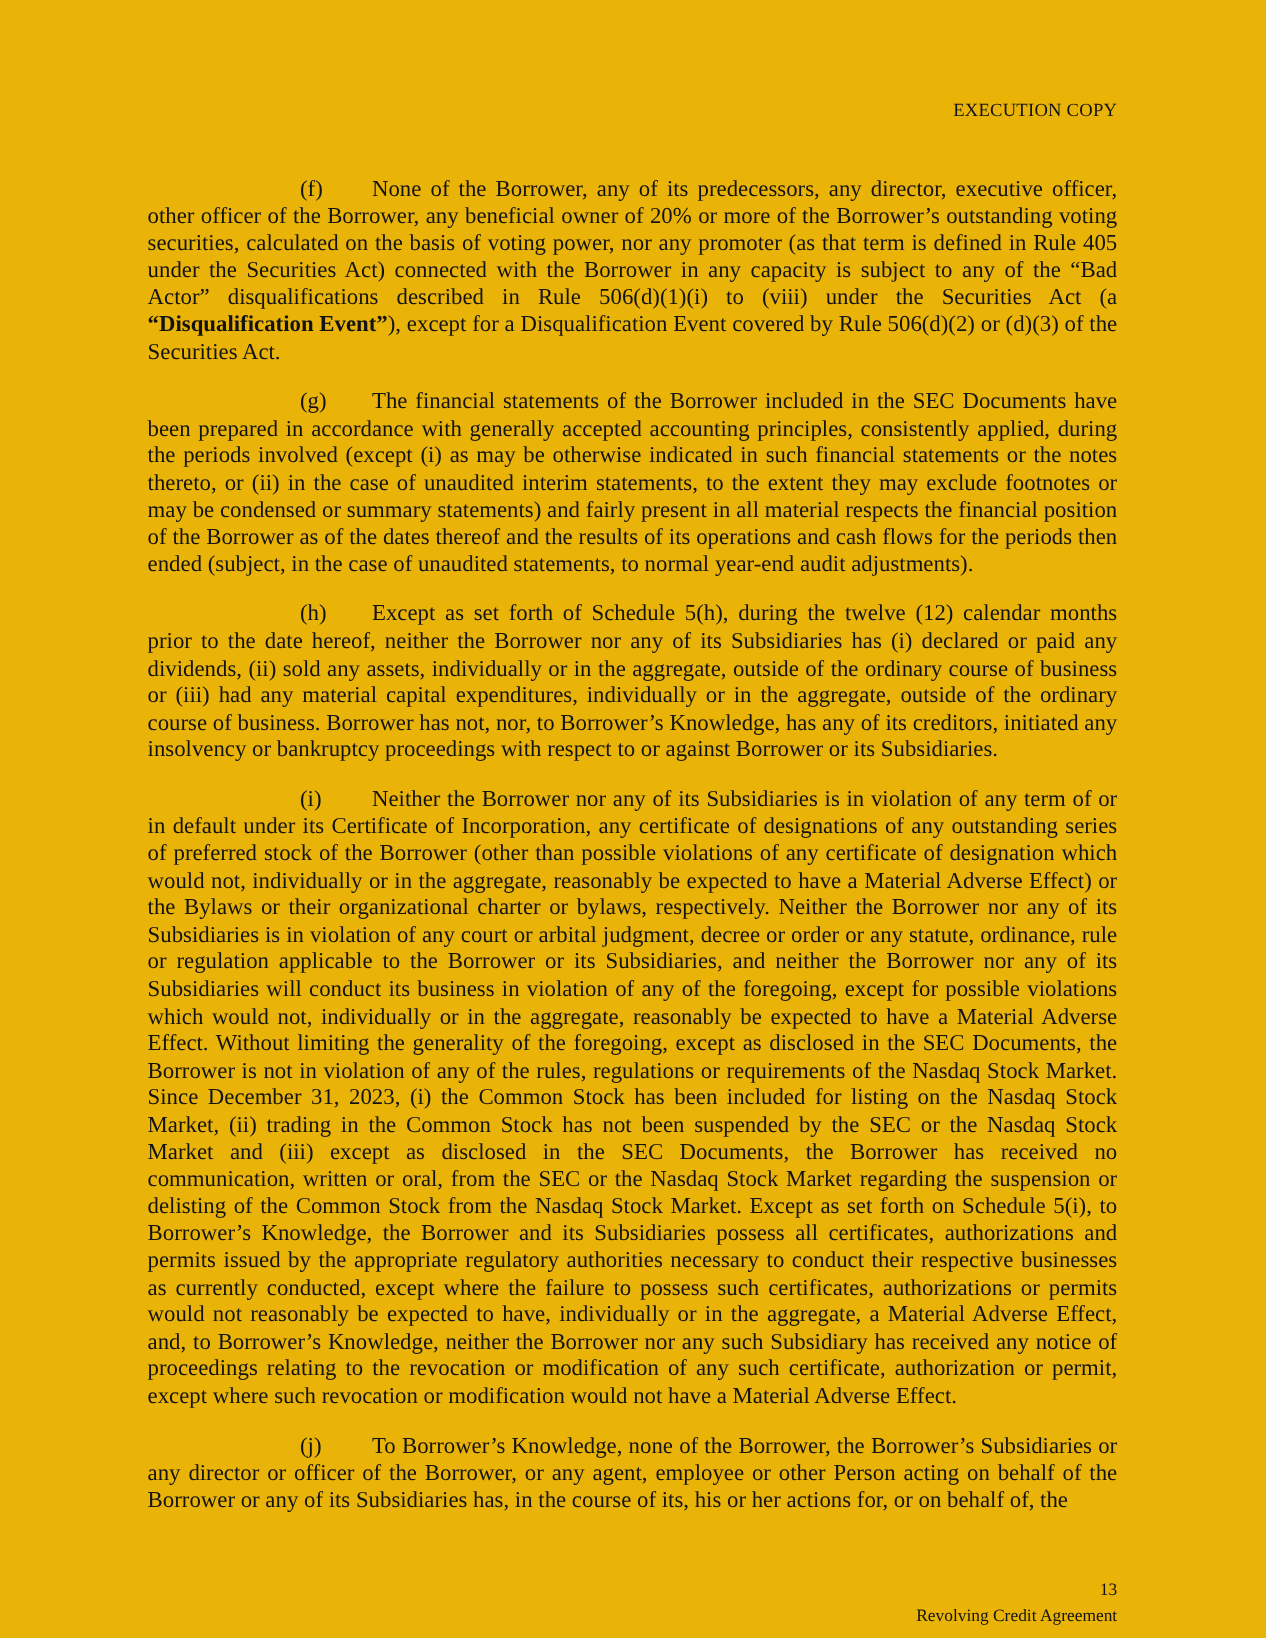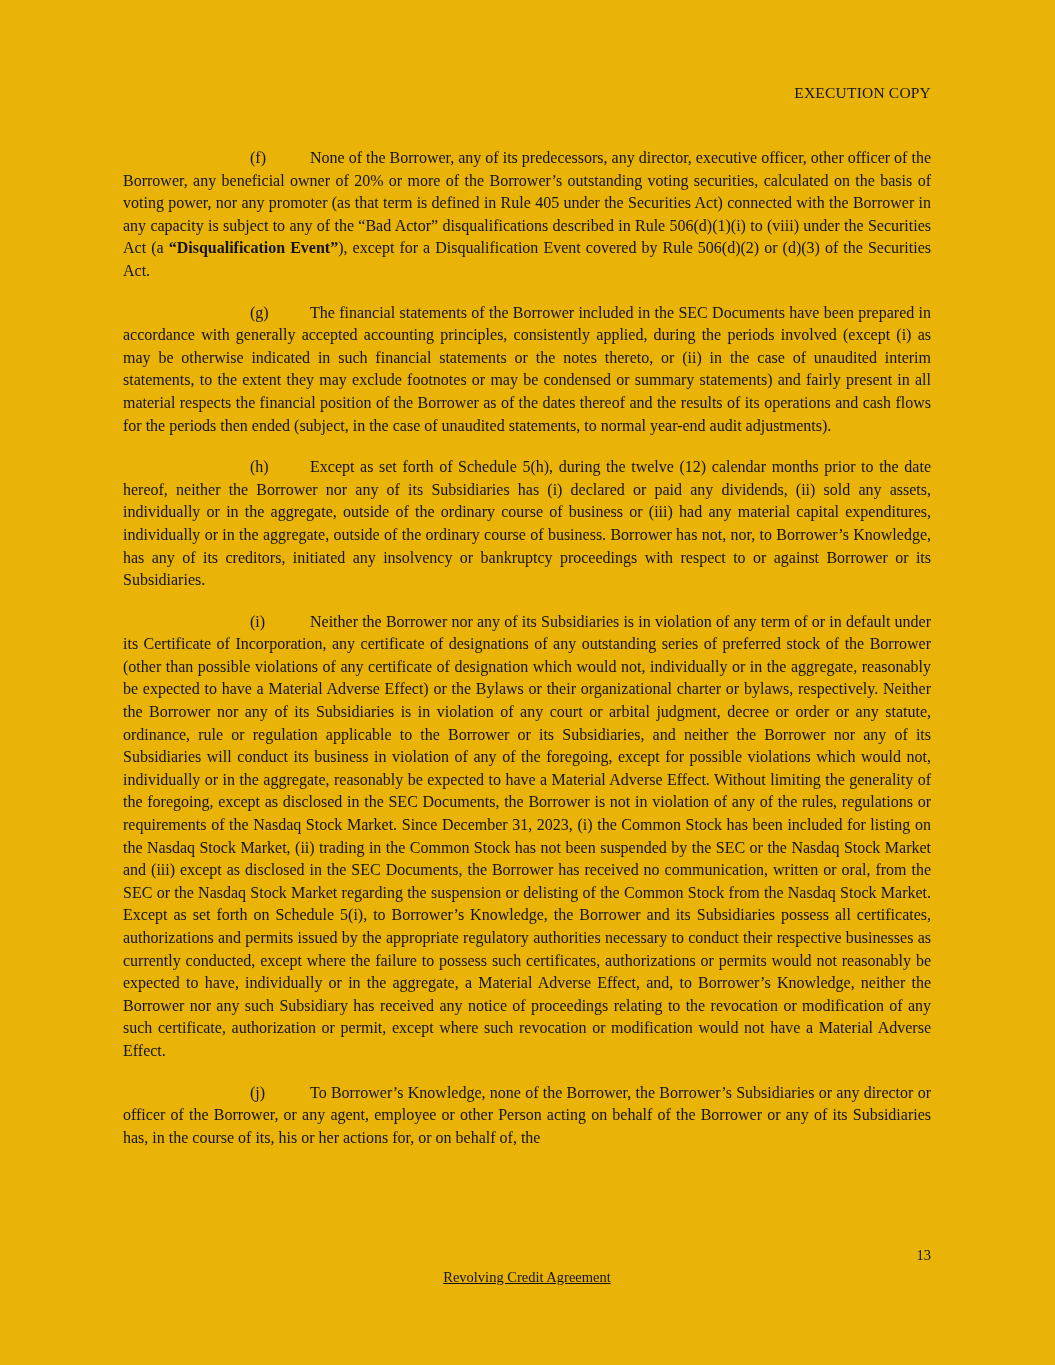--- a/index.html
+++ b/index.html
@@ -20,42 +20,42 @@
   }
   .exec-copy {
     text-align: right;
     font-size: 15.5px;
     line-height: 17px;
     margin: 0 0 46px 0;
     letter-spacing: 0.2px;
   }
   p.para {
     margin: 0 0 19px 0;
-    font-size: 16px;
+    font-size: 19px;
     line-height: 22.6px;
     text-align: justify;
     text-indent: 127px;
   }
   .label-tab {
     display: inline-block;
     width: 60px;
     text-indent: 0;
   }
   .b { font-weight: bold; }
   .u { text-underline-offset: 2px; }
   .footer {
     position: absolute;
     left: 123px;
     right: 124px;
-    top: 1246px;
+    top: 1316px;
     font-size: 14.5px;
     line-height: 19px;
   }
   .page-num { text-align: right; margin-bottom: 3px; }
-  .footer-line { text-align: center; text-decoration: underline; }
+  .footer-line { text-align: right; }
 </style>
 </head>
 <body>
 
 <div class="page">
   <div class="content">
     <div class="exec-copy">EXECUTION COPY</div>
     <div>
         <p class="para"><span class="label-tab">(f)</span><span class="">None of the Borrower, any of its predecessors, any director, executive officer, other officer of the Borrower, any beneficial owner of 20% or more of the Borrower’s outstanding voting securities, calculated on the basis of voting power, nor any promoter (as that term is defined in Rule 405 under the Securities Act) connected with the Borrower in any capacity is subject to any of the “Bad Actor” disqualifications described in Rule 506(d)(1)(i) to (viii) under the Securities Act (a </span><span class="b">“Disqualification Event”</span><span class="">), except for a Disqualification Event covered by Rule 506(d)(2) or (d)(3) of the Securities Act.</span></p>
         <p class="para"><span class="label-tab">(g)</span><span class="">The financial statements of the Borrower included in the SEC Documents have been prepared in accordance with generally accepted accounting principles, consistently applied, during the periods involved (except (i) as may be otherwise indicated in such financial statements or the notes thereto, or (ii) in the case of unaudited interim statements, to the extent they may exclude footnotes or may be condensed or summary statements) and fairly present in all material respects the financial position of the Borrower as of the dates thereof and the results of its operations and cash flows for the periods then ended (subject, in the case of unaudited statements, to normal year-end audit adjustments).</span></p>

